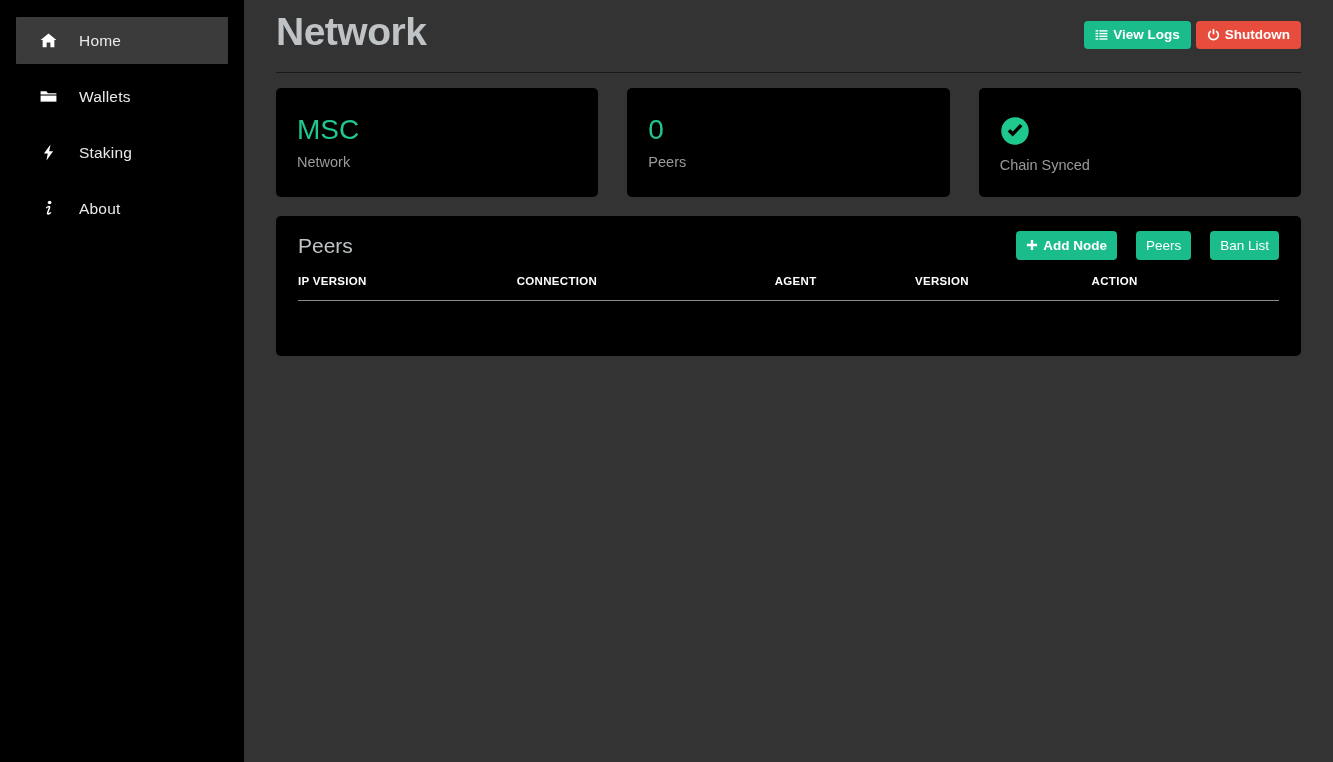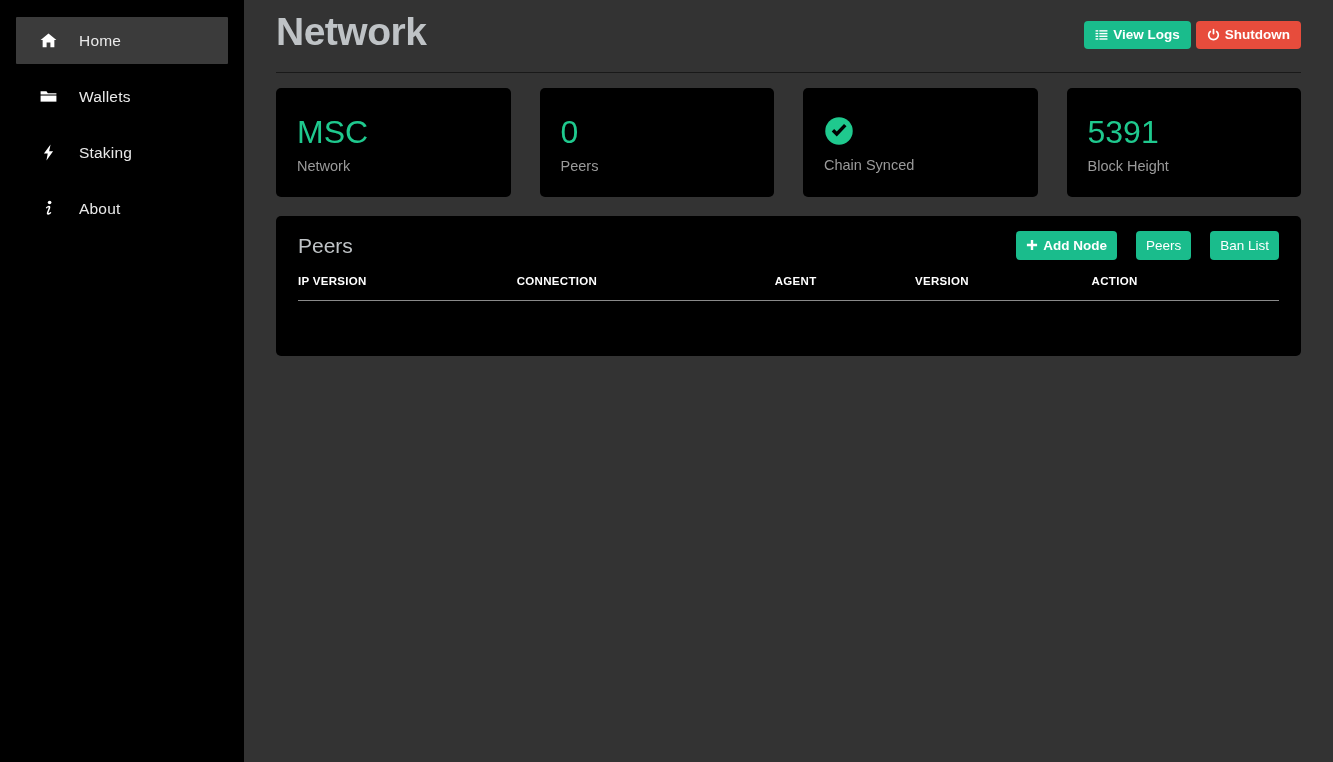--- a/index.html
+++ b/index.html
@@ -155,21 +155,21 @@
   .card {
     flex: 1 1 0;
     background: #000000;
     border-radius: 5px;
     height: 109px;
     padding: 28px 0 0 21px;
   }
 
   .card-value {
     color: #1fc98e;
-    font-size: 32px;
+    font-size: 28px;
     line-height: 1;
     font-weight: normal;
   }
 
   .card-label {
     color: #9a9a9a;
     font-size: 14.5px;
     margin-top: 11px;
     line-height: 1;
   }
@@ -335,24 +335,20 @@
       <div class="card card-synced">
         <span class="check-circle">
           <svg width="30" height="30" viewBox="0 0 24 24" aria-hidden="true">
             <circle cx="12" cy="12" r="11" fill="#1fc98e"></circle>
             <path d="M6.2 12.3 L10.2 16.3 L18 8.2 L16 6.3 L10.2 12.4 L8.1 10.3 Z" fill="#000000"></path>
           </svg>
         </span>
         <div class="card-label">Chain Synced</div>
       </div>
 
-      <div class="card">
-        <div class="card-value">5391</div>
-        <div class="card-label">Block Height</div>
-      </div>
 
     </div>
 
     <section class="panel">
 
       <div class="panel-head">
         <h2 class="panel-title">Peers</h2>
 
         <div class="panel-actions">
           <button class="btn btn-green strong">

